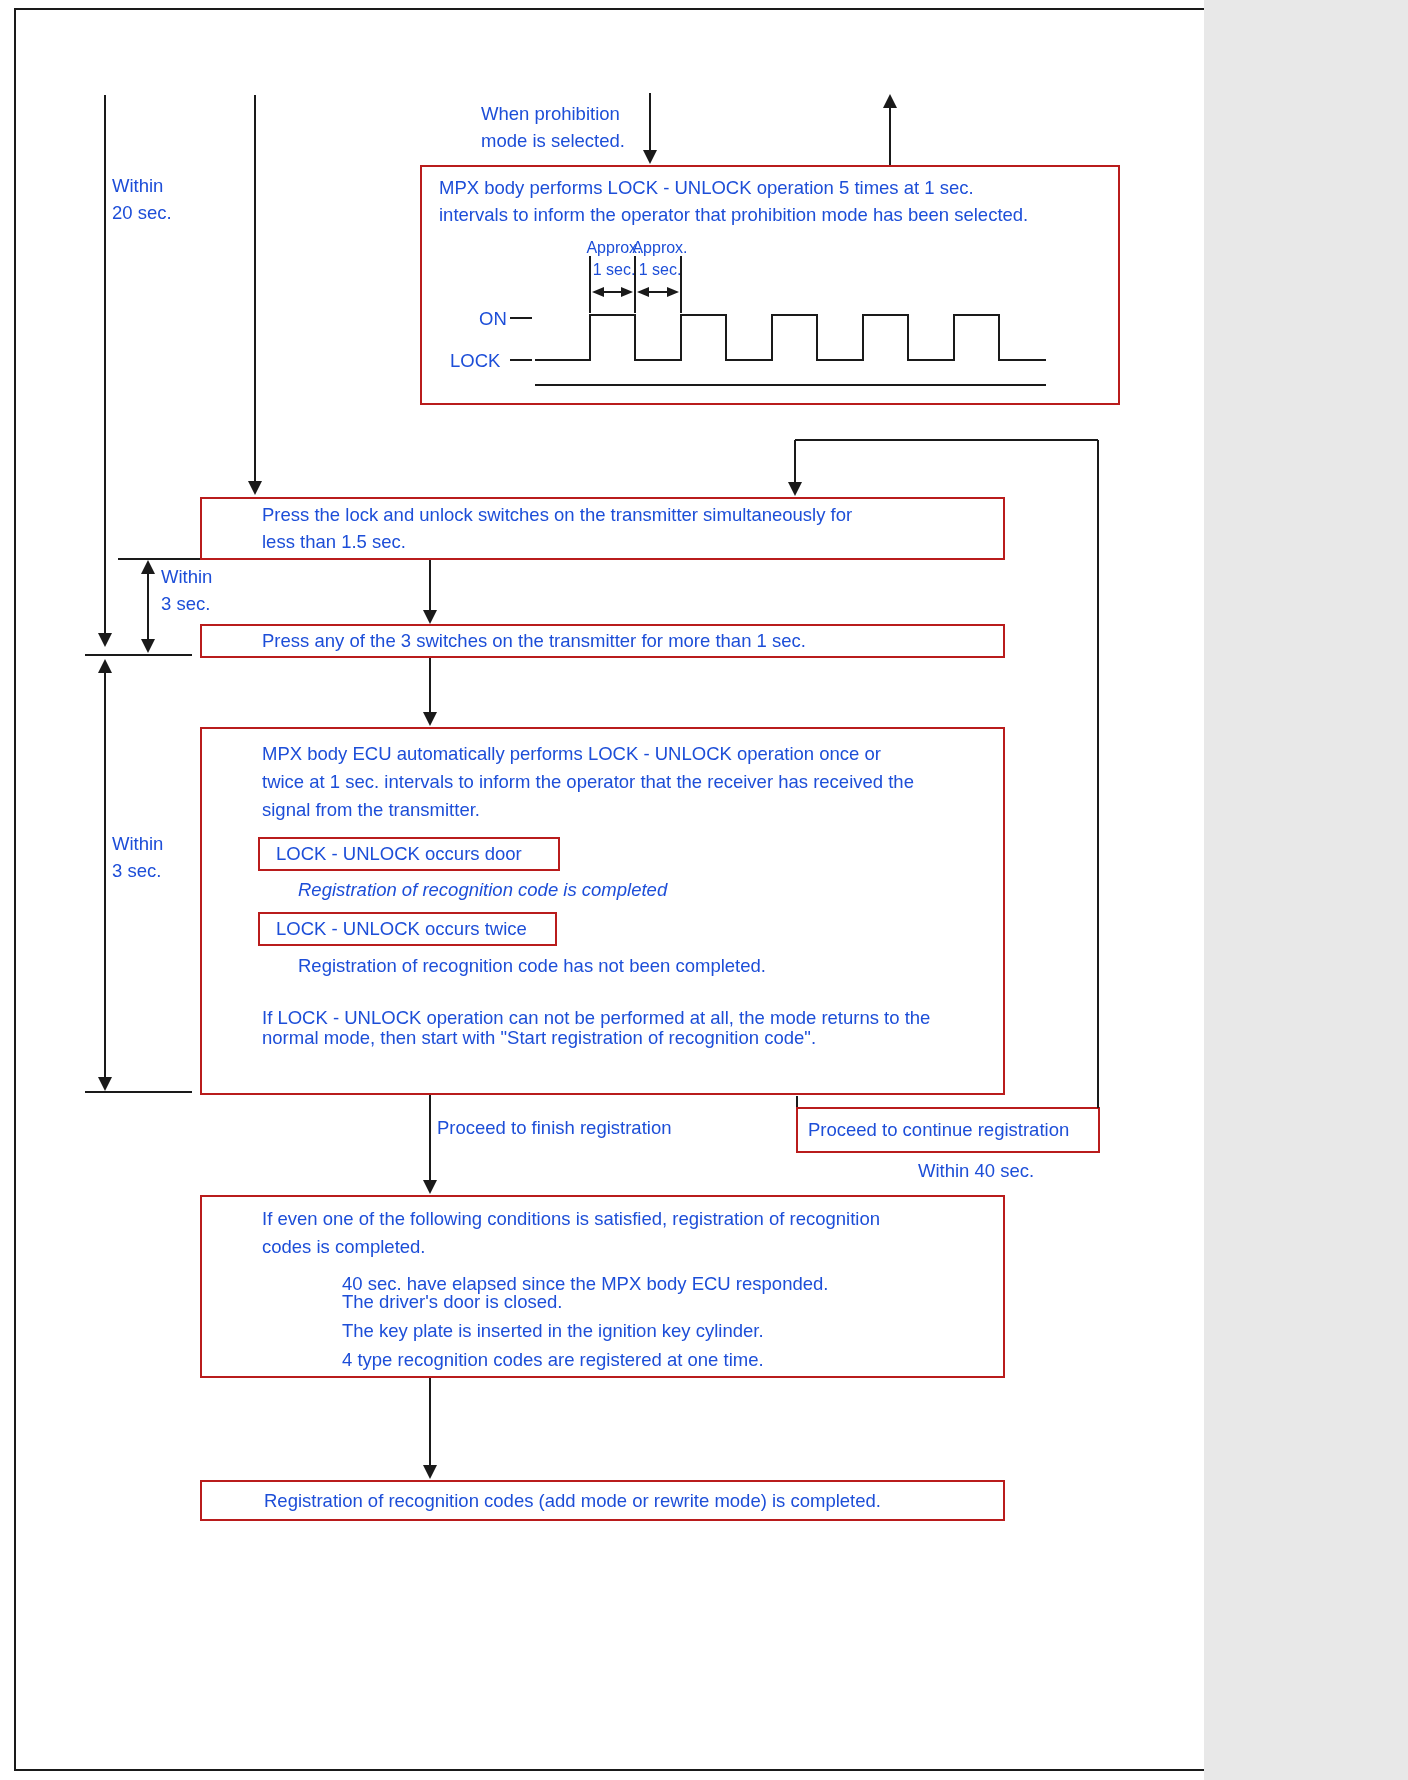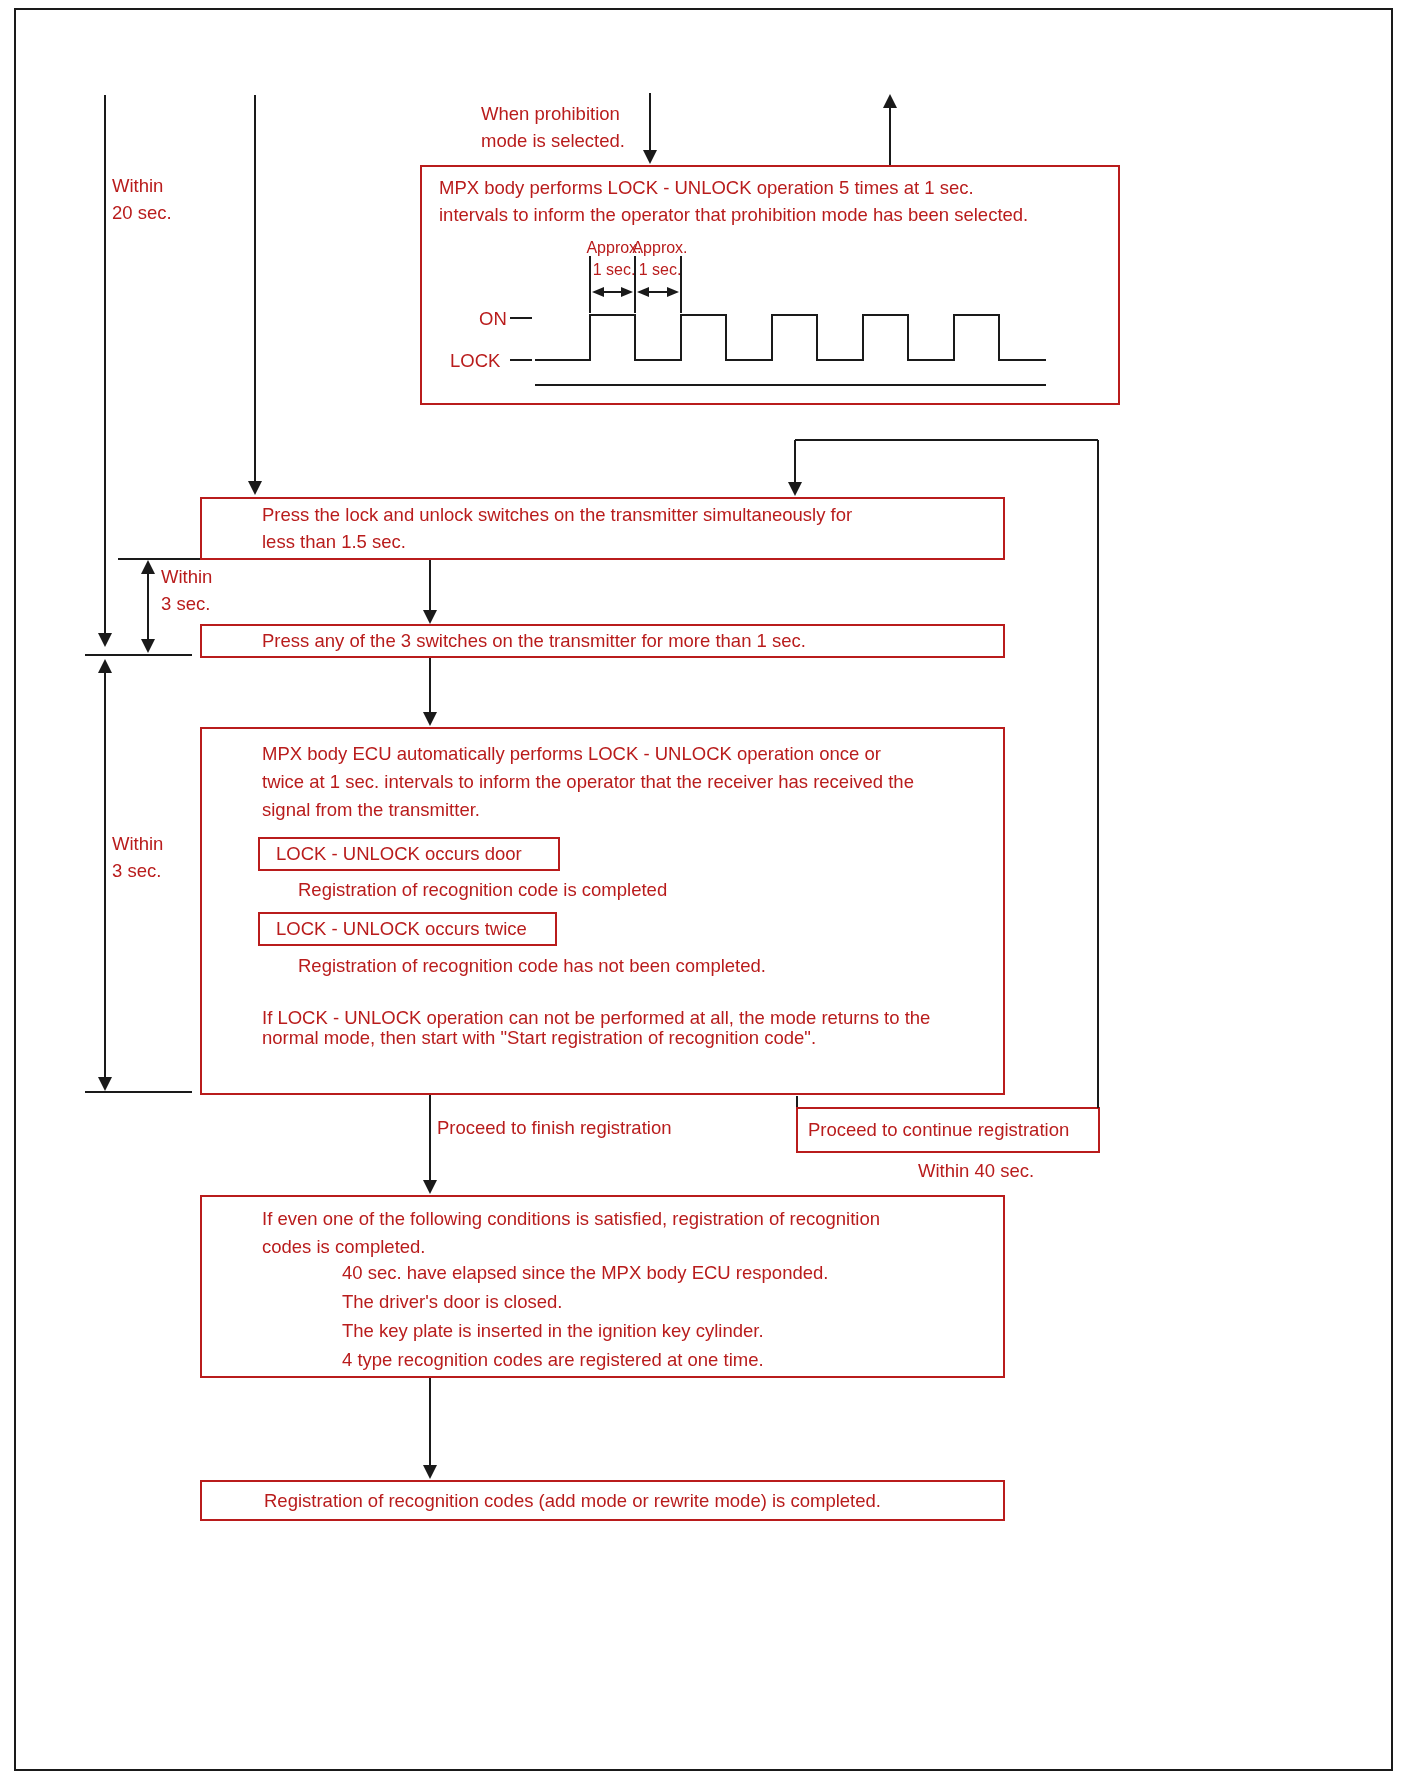--- a/index.html
+++ b/index.html
@@ -1,18 +1,18 @@
 <!DOCTYPE html>
 <html><head>
 <meta charset="utf-8">
 <style>
   html,body{margin:0;padding:0;background:#e8e8e8;}
   .canvas{
-    position:relative;width:1408px;height:1780px;background:#ffffff;
-    font-family:"Liberation Sans", sans-serif;font-size:18.5px;color:#b91c1c;
+    position:relative;width:1204px;height:1780px;background:#ffffff;
+    font-family:"Liberation Sans", sans-serif;font-size:18.5px;color:#1d4ed8;
     overflow:hidden;
   }
   .frame{position:absolute;left:14px;top:8px;width:1379px;height:1763px;
     border:2px solid #1a1a1a;box-sizing:border-box;}
   .box{position:absolute;border:2px solid #b91c1c;background:#fff;box-sizing:border-box;}
   .txt{position:absolute;white-space:pre-line;line-height:27px;}
   .nowrap{white-space:nowrap;}
   .small{font-size:16px;line-height:20px;text-align:center;}
   .overlay{position:absolute;left:0;top:0;z-index:6;pointer-events:none;}
   .overlay line,.overlay polyline{stroke:#1a1a1a;stroke-width:2;fill:none;}
@@ -66,21 +66,21 @@
   <div class="box z1" style="left:200px;top:727px;width:805px;height:368px;">
     <div class="rel">
       <div class="txt" style="left:60px;top:11px;width:720px;line-height:28px;">MPX body ECU automatically performs LOCK - UNLOCK operation once or
 twice at 1 sec. intervals to inform the operator that the receiver has received the
 signal from the transmitter.</div>
 
       <div class="box" style="left:56px;top:108px;width:302px;height:34px;">
         <div class="txt nowrap" style="left:16px;top:1px;">LOCK - UNLOCK occurs door</div>
       </div>
 
-      <div class="txt nowrap" style="left:96px;top:147px;">Registration of recognition code is completed</div>
+      <div class="txt nowrap" style="left:96px;top:147px;font-style:italic;">Registration of recognition code is completed</div>
 
       <div class="box" style="left:56px;top:183px;width:299px;height:34px;">
         <div class="txt nowrap" style="left:16px;top:1px;">LOCK - UNLOCK occurs twice</div>
       </div>
 
       <div class="txt nowrap" style="left:96px;top:223px;">Registration of recognition code has not been completed.</div>
 
       <div class="txt" style="left:60px;top:279px;width:720px;line-height:20px;">If LOCK - UNLOCK operation can not be performed at all, the mode returns to the
 normal mode, then start with "Start registration of recognition code".</div>
     </div>
@@ -91,21 +91,21 @@
   <div class="box z1" style="left:796px;top:1107px;width:304px;height:46px;">
     <div class="txt nowrap" style="left:10px;top:7px;">Proceed to continue registration</div>
   </div>
 
   <div class="txt nowrap z1" style="left:918px;top:1157px;">Within 40 sec.</div>
 
   <div class="box z1" style="left:200px;top:1195px;width:805px;height:183px;">
     <div class="rel">
       <div class="txt" style="left:60px;top:8px;width:720px;line-height:28px;">If even one of the following conditions is satisfied, registration of recognition
 codes is completed.</div>
-      <div class="txt nowrap" style="left:140px;top:62px;">40 sec. have elapsed since the MPX body ECU responded.</div>
+      <div class="txt nowrap" style="left:140px;top:73px;">40 sec. have elapsed since the MPX body ECU responded.</div>
       <div class="txt nowrap" style="left:140px;top:91px;">The driver's door is closed.</div>
       <div class="txt nowrap" style="left:140px;top:120px;">The key plate is inserted in the ignition key cylinder.</div>
       <div class="txt nowrap" style="left:140px;top:149px;">4 type recognition codes are registered at one time.</div>
     </div>
   </div>
 
   <div class="box z1" style="left:200px;top:1480px;width:805px;height:41px;">
     <div class="txt nowrap" style="left:62px;top:5px;">Registration of recognition codes (add mode or rewrite mode) is completed.</div>
   </div>
 

